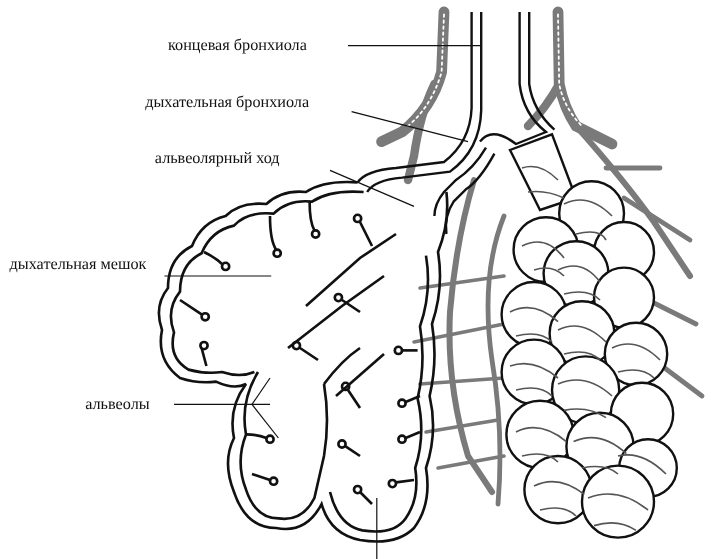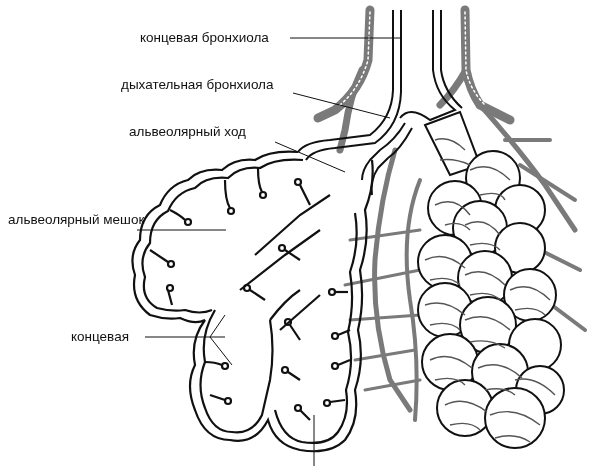--- a/index.html
+++ b/index.html
@@ -1,21 +1,21 @@
 <!DOCTYPE html>
 <html><head>
   <meta charset="utf-8">
   <style>
     html, body { margin: 0; padding: 0; background: #ffffff; }
     body { width: 600px; height: 466px; overflow: hidden; position: relative; }
     .stage { position: absolute; left: 0; top: 0; width: 600px; height: 466px; }
     svg { position: absolute; left: 0; top: 0; }
     .label {
       position: absolute;
-      font-family: Liberation Sans, sans-serif;
+      font-family: Liberation Serif, serif;
       font-size: 13.5px;
       color: #111111;
       white-space: nowrap;
       line-height: 1;
     }
   </style>
 </head>
 <body>
 
 <div class="stage">
@@ -147,15 +147,15 @@
       <line x1="145" y1="337" x2="225" y2="337"></line>
       <line x1="210" y1="337" x2="225" y2="315"></line>
       <line x1="210" y1="337" x2="232" y2="365"></line>
       <line x1="314" y1="415" x2="314" y2="466"></line>
     </g>
   </svg>
 
   <div class="label" style="left:140px; top:31px;">концевая бронхиола</div>
   <div class="label" style="left:121px; top:78px;text-align:center;">дыхательная бронхиола</div>
   <div class="label" style="left:129px; top:125px;text-align:right;">альвеолярный ход</div>
-  <div class="label" style="left:8px; top:213px;">альвеолярный мешок</div>
-  <div class="label" style="left:71px; top:330px;">концевая</div>
+  <div class="label" style="left:8px; top:213px;">дыхательная мешок</div>
+  <div class="label" style="left:71px; top:330px;">альвеолы</div>
 </div>
 
 </body></html>

